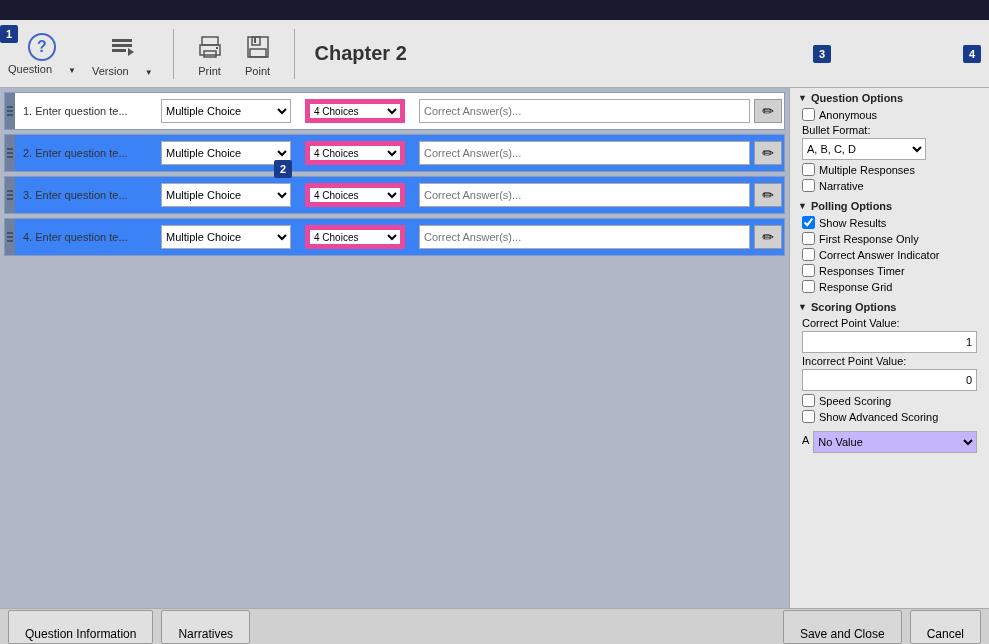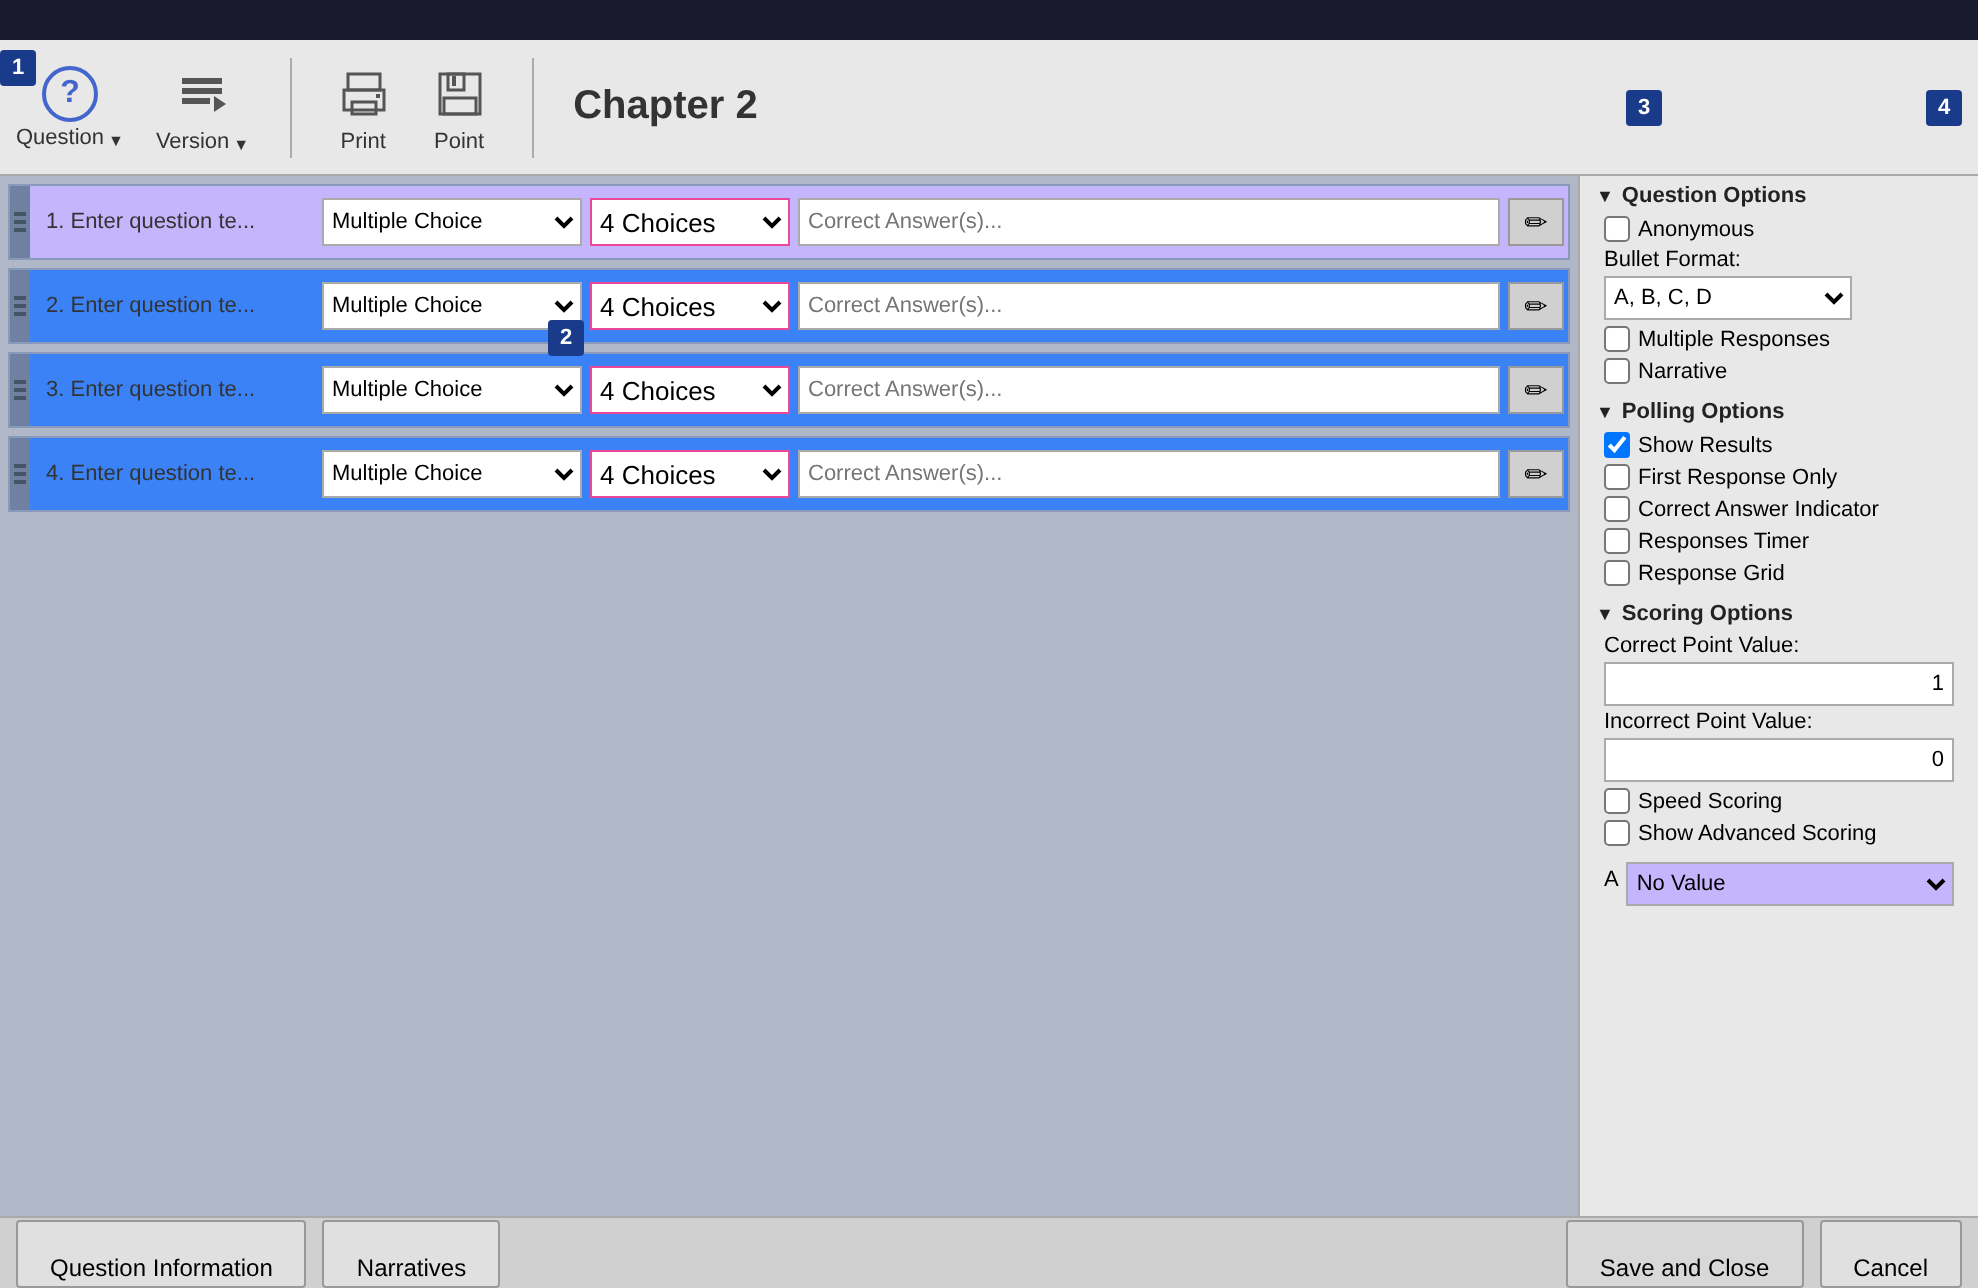--- a/index.html
+++ b/index.html
@@ -38,21 +38,21 @@
       justify-content: center;
       font-size: 18px;
       cursor: pointer;
     }
 
     .toolbar-label {
       font-size: 11px;
       color: #333;
       display: flex;
       align-items: flex-end;
-      gap: 2px;
+      gap: 16px;
     }
 
     .toolbar-label .arrow {
       font-size: 8px;
     }
 
     .toolbar-divider {
       width: 1px;
       height: 50px;
       background: #aaa;
@@ -96,21 +96,21 @@
 
     .question-row {
       display: flex;
       align-items: center;
       margin-bottom: 4px;
       background: #3b82f6;
       border: 1px solid #8899bb;
     }
 
     .question-row.selected {
-      background: #c4b5fd;
+      background: #ffffff;
     }
 
     .drag-handle {
       width: 10px;
       height: 36px;
       background: #7080a0;
       margin-right: 4px;
       display: flex;
       align-items: center;
       justify-content: center;
@@ -144,24 +144,24 @@
       height: 24px;
       font-size: 11px;
       border: 1px solid #aaa;
       background: white;
       margin: 0 2px;
     }
 
     .choices-select {
       flex: 0 0 100px;
       height: 24px;
-      font-size: 13px;
-      border: 1px solid #ec4899;
+      font-size: 10px;
+      border: 5px solid #ec4899;
       background: white;
-      margin: 0 2px;
+      margin: 0 12px;
     }
 
     .answer-input {
       flex: 1;
       height: 24px;
       font-size: 11px;
       border: 1px solid #aaa;
       background: white;
       margin: 0 2px;
       padding: 2px 4px;

